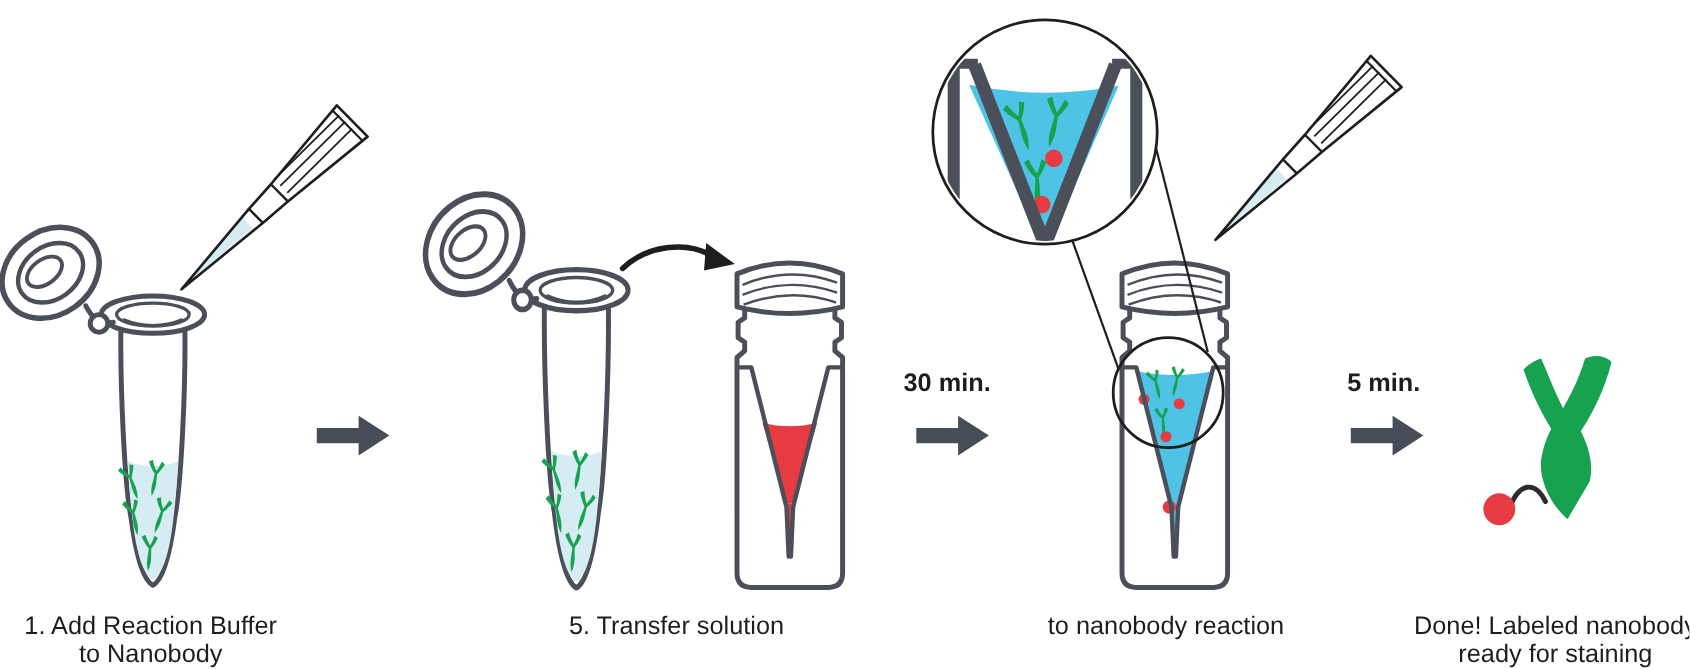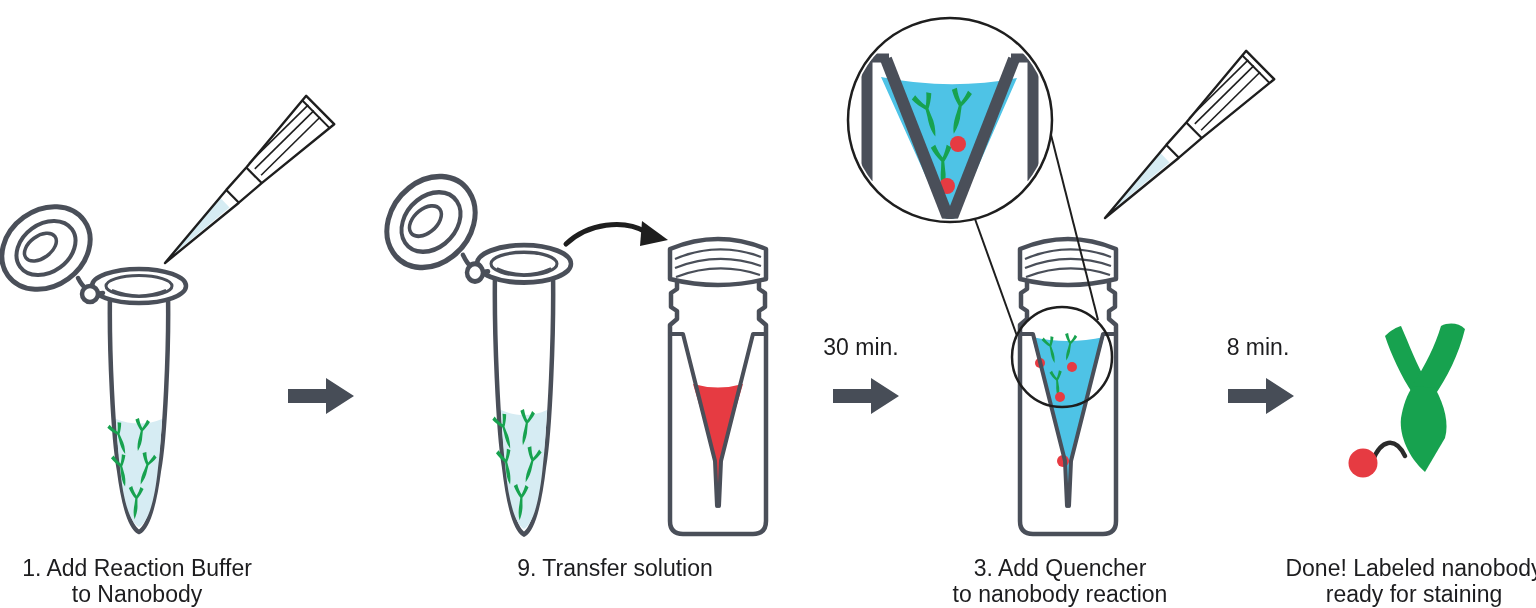--- a/index.html
+++ b/index.html
@@ -1,20 +1,20 @@
 <!DOCTYPE html>
 <html style="--background: #ffffff; --outline: #4a4f59; --ink: #1e1e1e; --arrow-gray: #474d57; --buffer-blue: #d6ecf3; --reaction-cyan: #4ec3e6; --nanobody-green: #17a24f; --dye-red: #e63b42; --text: #1d1d1f;"><head>
 <meta charset="utf-8">
 <style>
   html,body{margin:0;padding:0;background:var(--background,#fff);}
   .canvas{position:relative;width:1536px;height:608px;background:var(--background,#fff);overflow:hidden;
           font-family:"Liberation Sans",sans-serif;}
   .art{position:absolute;left:0;top:0;}
   .time-label{position:absolute;top:334px;width:120px;text-align:center;
-              font-size:23px;color:var(--text,#1d1d1f);}
+              font-size:23px;color:var(--text,#1d1d1f);font-weight:bold;}
   .caption{position:absolute;top:555px;width:280px;text-align:center;
            font-size:23px;line-height:26px;color:var(--text,#1d1d1f);}
   
   .sO{stroke:var(--outline,#4a4f59);}
   .sI{stroke:var(--ink,#1e1e1e);}
   .fW{fill:#ffffff;}
   .fN{fill:none;}
   .fPale{fill:var(--buffer-blue,#d6ecf3);}
   .fCyan{fill:var(--reaction-cyan,#4ec3e6);}
   .fGreen{fill:var(--nanobody-green,#17a24f);}
@@ -176,31 +176,30 @@
         <path class="fGreen" d="M50,16 C56,10 62,7 66,6 C74,24 82,46 92,62 L78,74 C66,56 56,34 50,16 Z"></path>
         <path class="fGreen" d="M106,6 C114,2 124,3 130,9 C124,34 112,58 98,78 L78,64 C90,46 100,26 106,6 Z"></path>
         <path class="fGreen" d="M78,66 L100,68 C110,86 114,104 110,118 L90,152 C74,138 64,116 66,98 C68,86 72,74 78,66 Z"></path>
         <path class="fN rj" stroke="#2b2b2b" stroke-width="4.5" d="M38,140 C46,120 60,116 70,136"></path>
         <circle class="fRed" cx="28" cy="143" r="14.5"></circle>
       </g>
     </g>
   </svg>
 
   <div class="time-label" style="left:801px">30 min.</div>
-  <div class="time-label" style="left:1198px">8 min.</div>
+  <div class="time-label" style="left:1198px">5 min.</div>
 
   <div class="caption" style="left:-3px">
     <div>1. Add Reaction Buffer</div>
     <div>to Nanobody</div>
   </div>
   <div class="caption" style="left:475px">
-    <div>9. Transfer solution</div>
+    <div>5. Transfer solution</div>
   </div>
   <div class="caption" style="left:920px">
-    <div>3. Add Quencher</div>
     <div>to nanobody reaction</div>
   </div>
   <div class="caption" style="left:1274px">
     <div>Done! Labeled nanobody</div>
     <div>ready for staining</div>
   </div>
 
 </div>
 
 </body></html>

